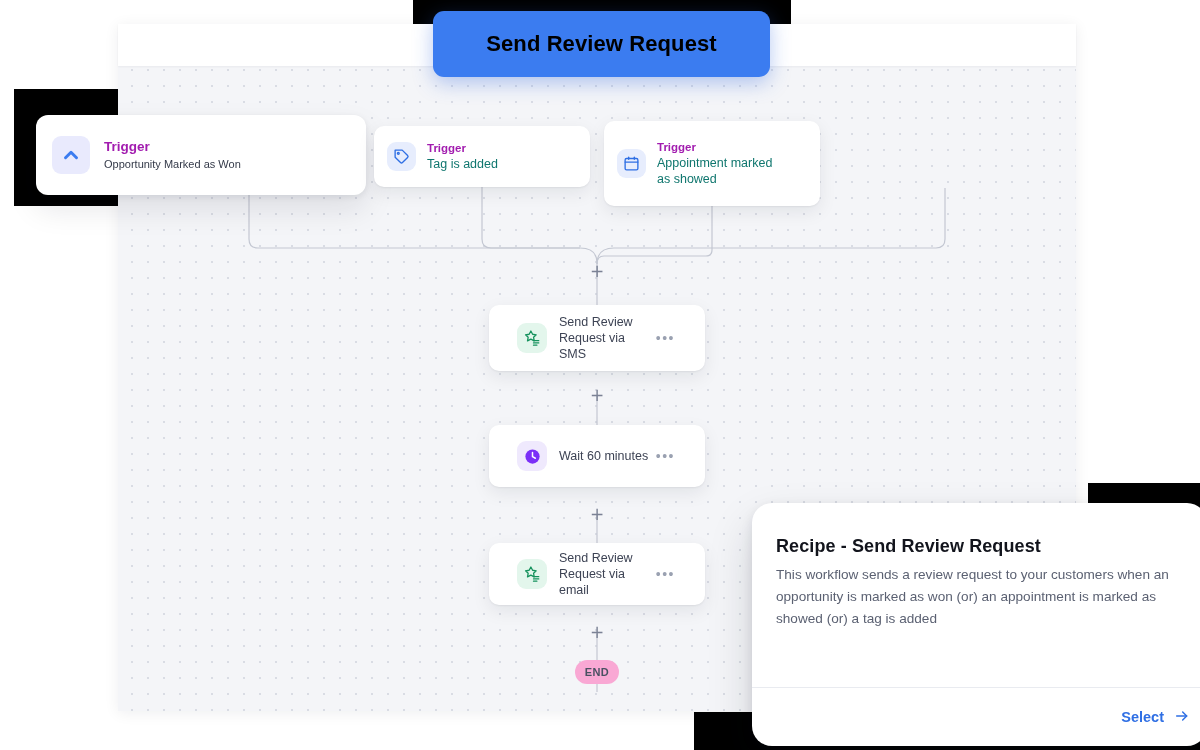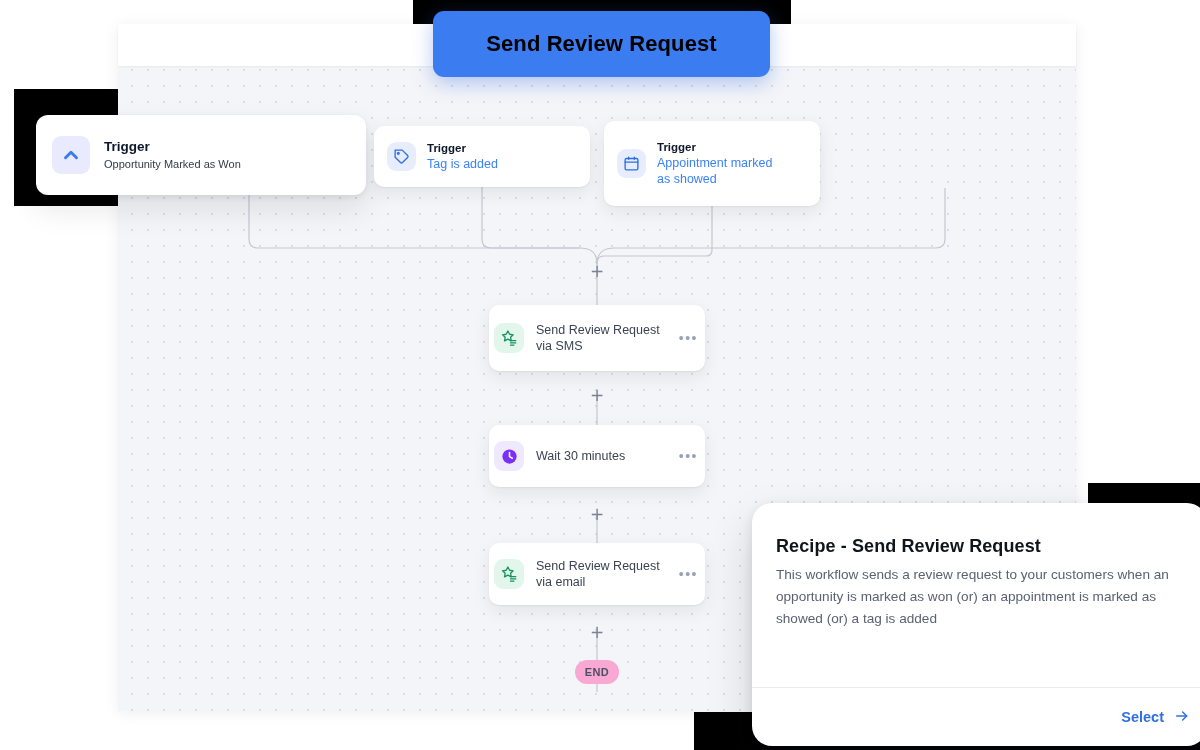--- a/index.html
+++ b/index.html
@@ -41,22 +41,22 @@
   .card{
     position:absolute;background:#fff;border-radius:10px;
     box-shadow:0 1px 2px rgba(16,24,40,.06),0 6px 18px rgba(16,24,40,.08);
     box-sizing:border-box;
     display:flex;align-items:center;
   }
   .ico{
     flex:0 0 auto;border-radius:9px;display:flex;align-items:center;justify-content:center;
   }
   .txt{flex:1 1 auto;min-width:0;}
-  .kicker{color:#0f172a;font-weight:700;line-height:1.25;}
-  .sub{color:#3b82f6;line-height:1.3;}
+  .kicker{color:#a21caf;font-weight:700;line-height:1.25;}
+  .sub{color:#0f766e;line-height:1.3;}
   .dots{
     flex:0 0 auto;color:#9aa1b1;letter-spacing:1.5px;font-size:14px;line-height:1;
     padding-left:6px;padding-right:2px;user-select:none;
   }
 
   
   #trg-1{left:36px;top:115px;width:330px;height:80px;padding:0 16px;border-radius:12px;
          box-shadow:0 2px 6px rgba(16,24,40,.08),0 14px 30px rgba(16,24,40,.10);}
   #trg-1 .ico{width:38px;height:38px;background:#e9eafd;margin-right:14px;}
   #trg-1 .kicker{font-size:13.5px;}
@@ -75,21 +75,21 @@
   #trg-add{
     position:absolute;left:835px;top:124px;width:218px;height:64px;
     border:1.6px dashed #9cbcf5;border-radius:10px;background:#f2f7ff;
     display:flex;align-items:center;padding:0 13px;box-sizing:border-box;
   }
   #trg-add .ico{width:30px;height:30px;background:#dbe8ff;border-radius:8px;margin-right:12px;
     display:flex;align-items:center;justify-content:center;}
   #trg-add .lbl{font-size:12.5px;font-weight:700;color:#1f4fb8;}
 
   
-  .act{left:489px;width:216px;padding:0 5px;}
+  .act{left:489px;width:216px;padding:0 28px;}
   #act-sms{top:305px;height:66px;}
   #act-wait{top:425px;height:62px;}
   #act-email{top:543px;height:62px;}
   .act .ico{width:30px;height:30px;margin-right:12px;}
   .act .sub{font-size:12.5px;color:#3d4354;}
 
   .ico-green{background:#e3f6ec;}
   .ico-purple{background:#efe9fd;}
 
   
@@ -230,21 +230,21 @@
   </div>
 
   <div class="card act" id="act-wait">
     <span class="ico ico-purple">
       <svg width="19" height="19" viewBox="0 0 24 24">
         <circle cx="12" cy="12" r="9" fill="#7b2ff7"></circle>
         <polyline points="12 6.8 12 12.2 15.6 14.2" fill="none" stroke="#fff" stroke-width="1.9" stroke-linecap="round" stroke-linejoin="round"></polyline>
       </svg>
     </span>
     <span class="txt">
-      <div class="sub">Wait 30 minutes</div>
+      <div class="sub">Wait 60 minutes</div>
     </span>
     <span class="dots">•••</span>
   </div>
 
   <div class="card act" id="act-email">
     <span class="ico ico-green">
       <svg width="18" height="18" viewBox="0 0 24 24" fill="none" stroke="#14915c" stroke-width="1.7" stroke-linecap="round" stroke-linejoin="round">
         <path d="M10.5 2.6 12.8 7l4.8.7-3.5 3.4.9 4.8-4.5-2.4-4.5 2.4.9-4.8L3.4 7.7 8.2 7z"></path>
         <line x1="14" y1="15.5" x2="21" y2="15.5"></line>
           <line x1="14" y1="18.5" x2="21" y2="18.5"></line>

